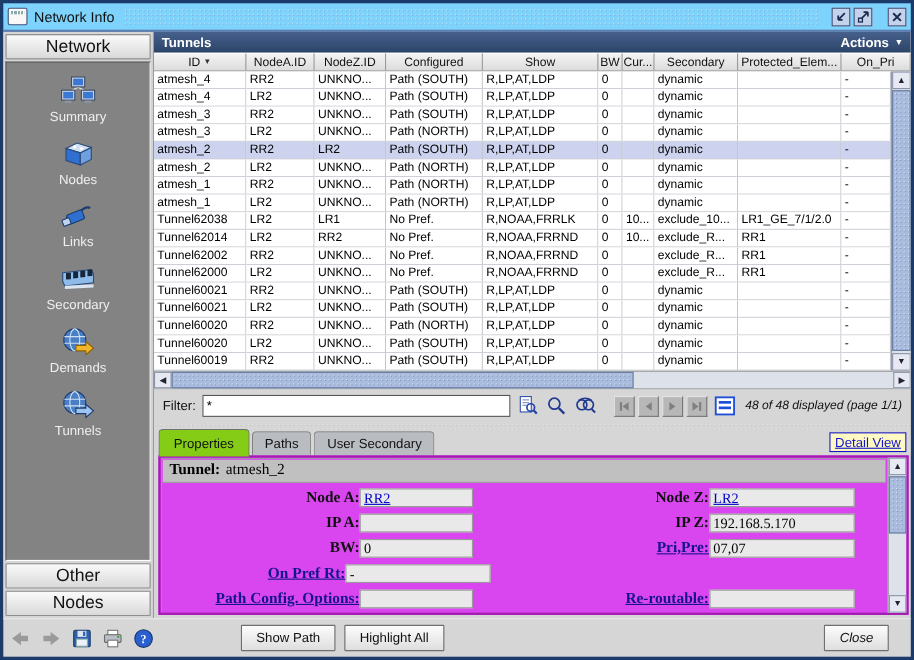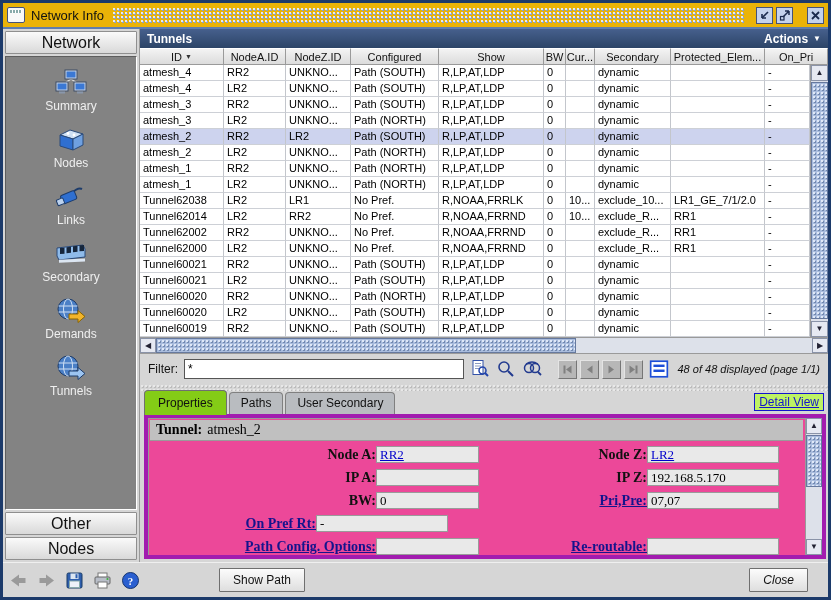--- a/index.html
+++ b/index.html
@@ -1,20 +1,20 @@
 <!DOCTYPE html>
 <html><head>
 <meta charset="utf-8">
 <style>
   html,body{margin:0;padding:0;}
   body{width:831px;height:600px;font-family:"Liberation Sans",sans-serif;-webkit-font-smoothing:none;}
   .window{width:831px;height:600px;box-sizing:border-box;background:#1c3a6a;padding:3px;display:flex;flex-direction:column;}
 
   
-  .titlebar{height:24px;flex:0 0 24px;background:#eab308;display:flex;align-items:center;padding:0 4px;border-bottom:2px solid #5f7eae;position:relative;}
+  .titlebar{height:24px;flex:0 0 24px;background:#7dd3fc;display:flex;align-items:center;padding:0 4px;border-bottom:2px solid #5f7eae;position:relative;}
   .titlebar .bumps{flex:1;height:16px;margin:0 8px;
      background-image:radial-gradient(#e2eaf8 26%,transparent 27%),radial-gradient(#8ba1c8 26%,transparent 27%);
      background-size:4px 4px;background-position:0 0,1px 1px;}
   .title-icon{width:16px;height:14px;background:#f8f8f8;border:1px solid #44537a;border-radius:2px;margin-right:6px;position:relative;}
   .title-icon::before{content:"";position:absolute;top:2px;left:2px;right:2px;height:3px;background:repeating-linear-gradient(90deg,#8aa 0 2px,#fff 2px 3px);}
   .title-text{font-size:13px;color:#111;}
   .winbtn{width:17px;height:17px;box-sizing:border-box;background:#c4d2ec;border:1px solid #44537a;margin-left:3px;display:flex;align-items:center;justify-content:center;}
   .winbtn.close{margin-left:14px;}
   .winbtn svg{width:13px;height:13px;}
 
@@ -72,31 +72,31 @@
   .navbtn svg{width:11px;height:11px;}
   .status{margin-left:auto;font-size:11px;color:#111;white-space:nowrap;font-style:italic;}
   .texstrip{height:7px;flex:0 0 7px;background-color:#d6d6d6;
     background-image:radial-gradient(#e8e8e8 26%,transparent 27%),radial-gradient(#bcbcbc 26%,transparent 27%);
     background-size:4px 4px;background-position:0 0,1px 1px;}
 
   
   .tabsrow{height:23px;flex:0 0 23px;display:flex;align-items:flex-end;padding:0 4px;background:#d6d6d6;}
   .tab{font-size:12px;color:#111;padding:3px 11px 4px;border:1px solid #808080;border-bottom:none;border-radius:4px 4px 0 0;background:#b9bcc0;margin-right:2px;}
   .tab.active{background:#84cc16;border-color:#707070;padding:5px 13px 5px;position:relative;top:1px;}
-  .detailview{margin-left:auto;margin-bottom:3px;font-size:12px;color:#1414cc;text-decoration:underline;border:1px solid #1414cc;background:#bef264;padding:1px 4px;}
-
-  
-  .props{flex:1;margin:0 2px 3px 4px;border:4px solid #a21caf;background:#ec4899;display:flex;overflow:hidden;box-shadow:inset 1px 1px 0 #9a9a9a;}
+  .detailview{margin-left:auto;margin-bottom:3px;font-size:12px;color:#1414cc;text-decoration:underline;border:1px solid #1414cc;background:#fef9c3;padding:1px 4px;}
+
+  
+  .props{flex:1;margin:0 2px 3px 4px;border:2px solid #a21caf;background:#d946ef;display:flex;overflow:hidden;box-shadow:inset 1px 1px 0 #9a9a9a;}
   .pform{flex:1;overflow:hidden;font-family:"Liberation Serif",serif;}
   .pheader{height:20px;background:#c0c0c0;border-bottom:1px solid #9a9a9a;display:flex;align-items:center;padding:0 6px;font-size:14px;margin:2px 2px 2px 2px;}
   .pheader b{margin-right:5px;}
   .prow{height:23px;display:flex;align-items:center;}
   .pcol{display:flex;align-items:center;flex:1;}
   .plabel{font-size:14px;font-weight:bold;color:#111;text-align:right;white-space:nowrap;}
-  .pcol.left .plabel{width:228px;}
+  .pcol.left .plabel{width:181px;}
   .pcol.right .plabel{width:168px;}
   .pfield{height:17px;box-sizing:border-box;border:1px solid #9a9a9a;background:#e9e9e9;font-size:13px;display:flex;align-items:center;padding:0 3px;overflow:hidden;white-space:nowrap;}
   .pcol.left .pfield{width:103px;}
   .pcol.right .pfield{width:132px;}
   .plink{color:#0000cc;text-decoration:underline;cursor:pointer;}
   .linklabel{color:#14148c;text-decoration:underline;cursor:pointer;}
   .pvscroll{width:17px;flex:0 0 17px;display:flex;flex-direction:column;background:#dde1ea;border-left:1px solid #9a9a9a;box-sizing:border-box;}
 
   
   .bottombar{height:34px;flex:0 0 34px;background:#d6d6d6;display:flex;align-items:center;padding:0 6px;border-top:1px solid #efefef;}
@@ -643,16 +643,17 @@
           <rect x="2" y="6" width="15" height="7" rx="1" fill="#b9bec8" stroke="#666"></rect>
           <circle cx="14.5" cy="8" r="1.1" fill="#3fae3f"></circle>
           <rect x="5" y="11" width="9" height="6" fill="#fff" stroke="#777"></rect>
         </svg>
       <svg viewBox="0 0 19 19">
           <circle cx="9.5" cy="9.5" r="8" fill="#2a5fd0" stroke="#16356e"></circle>
           <text x="9.5" y="13.5" text-anchor="middle" font-size="11" font-family="Liberation Serif,serif" font-weight="bold" fill="#fff">?</text>
         </svg>
     </span>
     <button class="btn showpath">Show Path</button>
+    <button class="btn highlight">Highlight All</button>
     <button class="btn closebtn">Close</button>
   </div>
 
 </div>
 
 </body></html>

